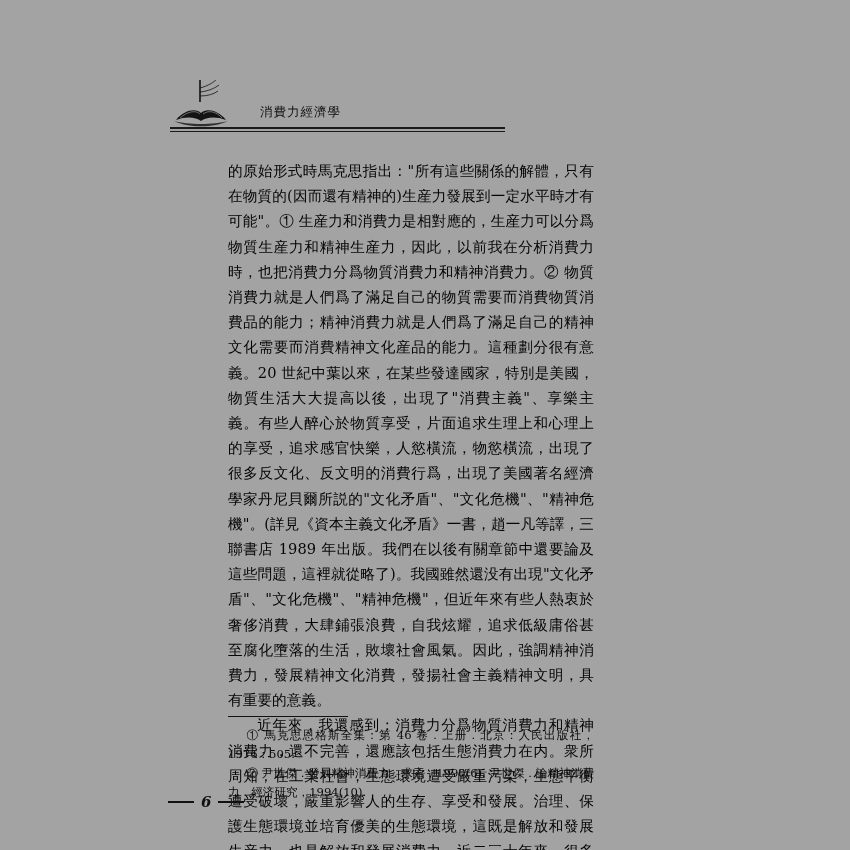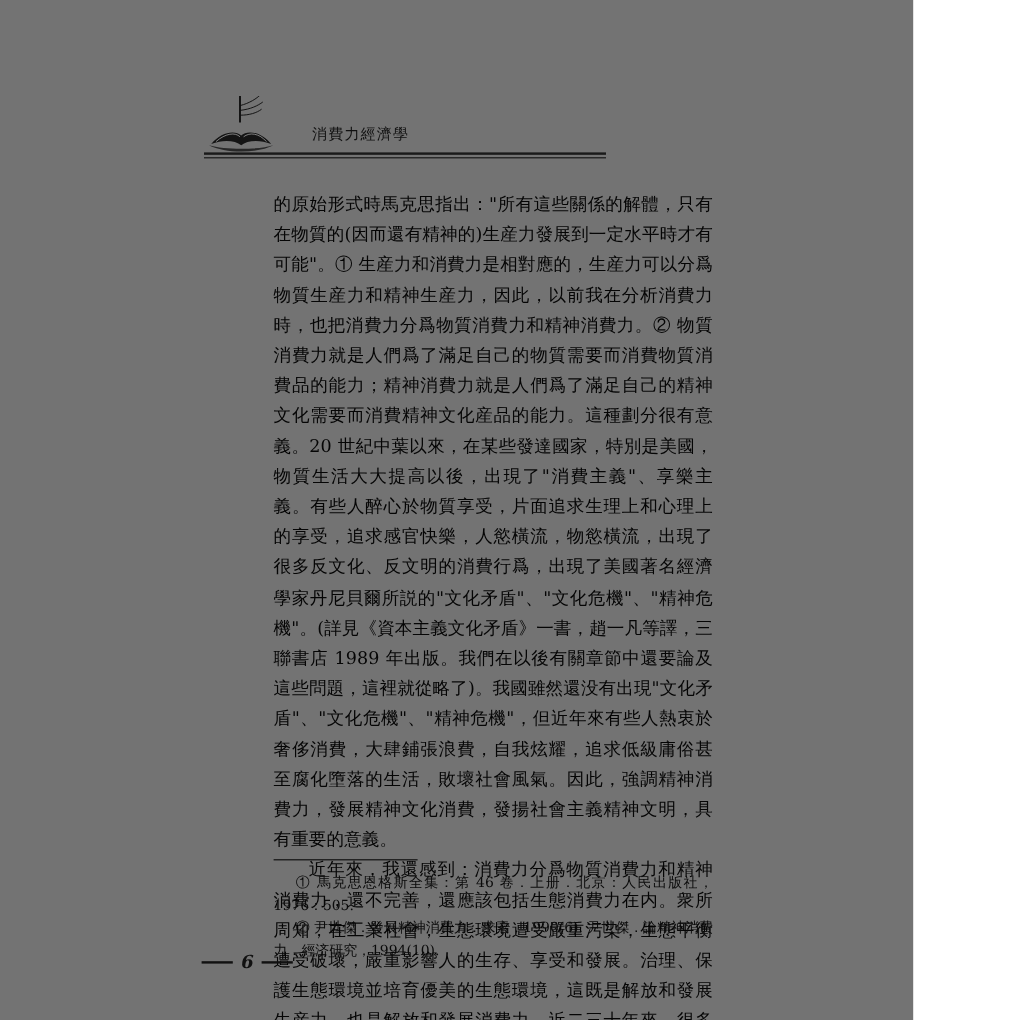--- a/index.html
+++ b/index.html
@@ -2,23 +2,23 @@
 <html><head>
 <meta charset="utf-8">
 <style>
   html, body {
     margin: 0;
     padding: 0;
     background: #ffffff;
   }
   .page {
     position: relative;
-    width: 761px;
+    width: 850px;
     height: 850px;
-    background: #737373;
+    background: #a3a3a3;
     font-family: "DejaVu Serif", serif;
     overflow: hidden;
   }
 
   
   .header {
     position: absolute;
     left: 170px;
     top: 80px;
     width: 335px;

